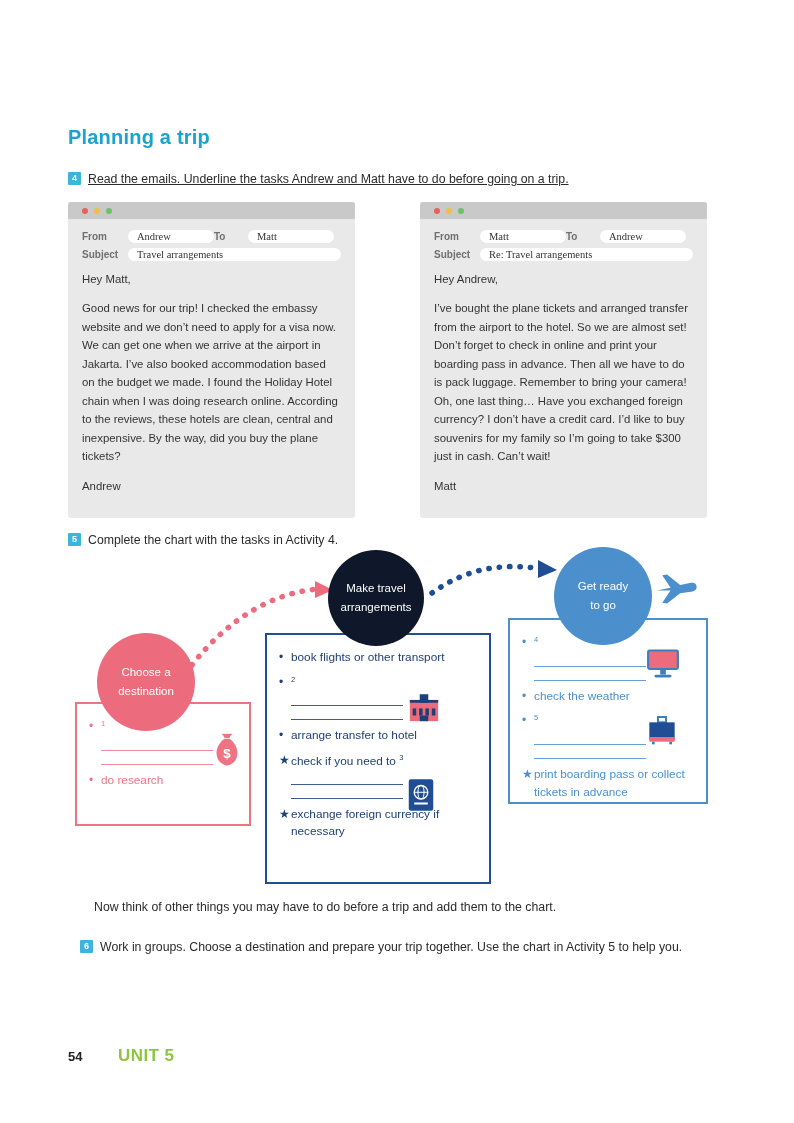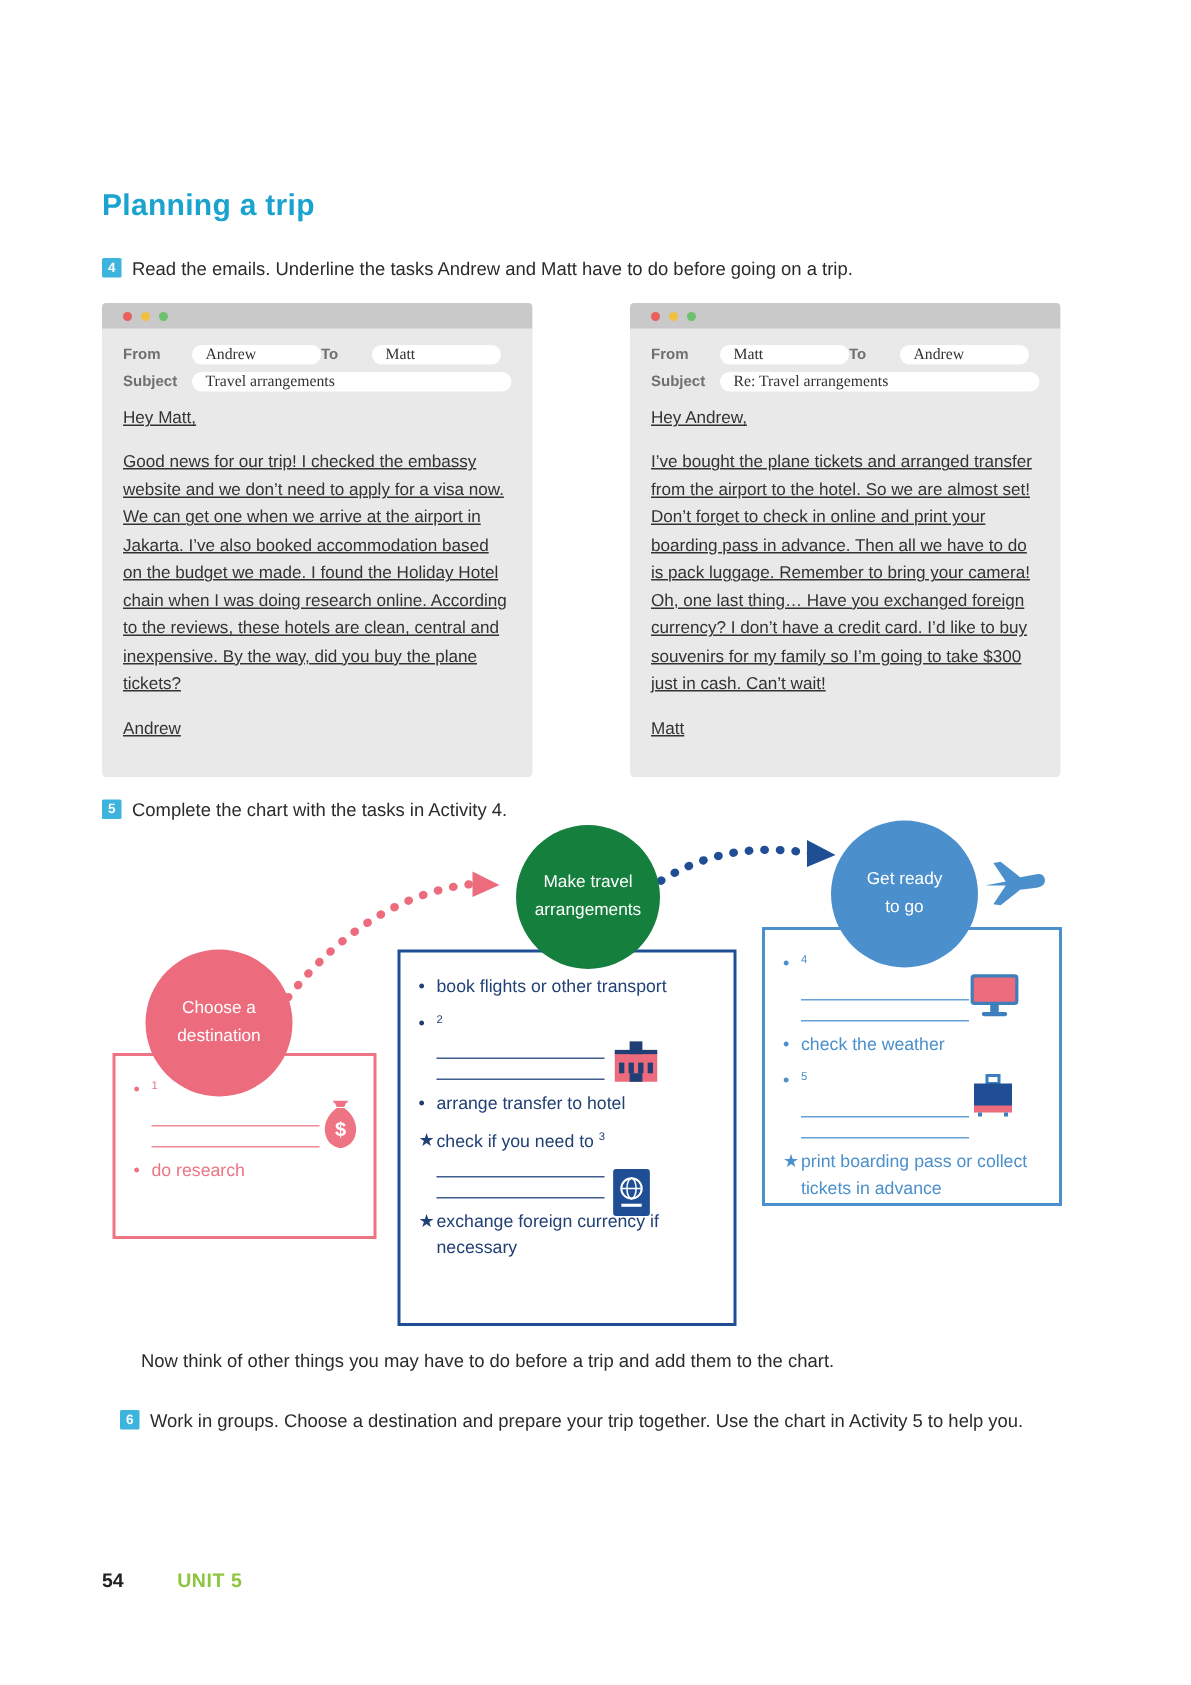--- a/index.html
+++ b/index.html
@@ -10,21 +10,21 @@
   .page-title{position:absolute;left:68px;top:126px;font-size:20px;font-weight:bold;
               color:#1aa3cf;letter-spacing:.2px;}
 
   .task-num{display:inline-block;width:13px;height:13px;line-height:13px;text-align:center;
             font-size:9px;font-weight:bold;color:#ffffff;background:#3cb4dd;border-radius:1px;
             vertical-align:2px;margin-right:7px;}
 
   .instr{position:absolute;font-size:12.3px;line-height:1.55;color:#2b2b2b;}
   .instr .txt{display:inline;}
 
-  #instr4{left:68px;top:170px;width:660px;}
+  #instr4{left:68px;top:170px;width:660px;text-decoration:underline;}
   #instr5{left:68px;top:531px;width:660px;}
   #instr6{left:68px;top:938px;width:650px;padding-left:12px;}
   #nowthink{position:absolute;left:94px;top:900px;width:650px;font-size:12.3px;color:#2b2b2b;}
 
   
   .mail{position:absolute;width:287px;background:#e9e9e9;border-radius:3px;overflow:hidden;}
   #mail-left{left:68px;top:202px;height:316px;}
   #mail-right{left:420px;top:202px;height:316px;}
   .mail-bar{height:17px;background:#c9c9c9;display:flex;align-items:center;padding-left:14px;gap:6px;}
   .dot{width:6px;height:6px;border-radius:50%;}
@@ -32,30 +32,30 @@
   .dot.y{background:#f0bf44;}
   .dot.g{background:#6ec06a;}
   .mail-body{padding:11px 14px 0 14px;}
   .mrow{display:flex;align-items:center;margin-bottom:5px;font-size:10.5px;}
   .mlabel{width:46px;color:#6f6f6f;font-weight:bold;font-size:10px;}
   .mfield{background:#ffffff;border-radius:7px;height:13px;line-height:13px;
           padding:0 9px;font-family:"Liberation Serif","DejaVu Serif",serif;font-size:10.5px;color:#333;}
   .mfield.name{width:68px;}
   .mfield.subject{flex:1;}
   .mlabel.to{width:34px;margin-left:0;}
-  .mtext{padding:4px 16px 0 14px;font-size:11.4px;line-height:1.62;color:#333333;text-decoration:underline;}
+  .mtext{padding:4px 16px 0 14px;font-size:11.4px;line-height:1.62;color:#333333;}
   .mtext p{margin:0 0 11px 0;}
 
   
   #chart{position:absolute;left:60px;top:545px;width:680px;height:350px;}
   .circle{position:absolute;border-radius:50%;display:flex;flex-direction:column;
           align-items:center;justify-content:center;color:#ffffff;font-size:11.5px;
           line-height:1.65;text-align:center;z-index:3;}
   #circle-pink{left:37px;top:88px;width:98px;height:98px;background:#ec6b7c;}
-  #circle-mid{left:284px;top:5px;width:96px;height:96px;background:#15803d;text-align:right;}
+  #circle-mid{left:268px;top:5px;width:96px;height:96px;background:#0f172a;text-align:right;}
   #circle-right{left:494px;top:2px;width:98px;height:98px;background:#4b8fcc;}
 
   .box{position:absolute;background:transparent;}
   #box-pink{left:15px;top:157px;width:172px;height:120px;border:2.5px solid #ee7484;z-index:1;}
   #box-mid{left:205px;top:88px;width:222px;height:247px;border:2.5px solid #1f4e94;z-index:1;}
   #box-right{left:448px;top:73px;width:196px;height:182px;border:2.5px solid #4b8fcc;z-index:1;}
 
   .items{padding:14px 12px 0 12px;font-size:11.8px;line-height:1.5;}
   .item{display:flex;margin-bottom:7px;}
   .bullet{width:12px;flex:0 0 12px;font-size:12px;line-height:1.35;}
@@ -67,21 +67,21 @@
   .sup{font-size:7.5px;vertical-align:super;}
   .rule{border-bottom:1px solid currentColor;height:11px;margin-top:2px;width:112px;opacity:.85;}
   .rule.w2{width:112px;}
 
   
   .ic{position:absolute;z-index:4;}
 
   
   #footer{position:absolute;left:68px;top:1046px;font-size:13px;font-weight:bold;}
   #pagenum{color:#222;}
-  #unitlabel{color:#8cc63f;margin-left:32px;font-size:13px;letter-spacing:.4px;}
+  #unitlabel{color:#8cc63f;margin-left:32px;font-size:17px;letter-spacing:.4px;}
 </style>
 </head>
 <body>
 
 <div class="page-title">Planning a trip</div>
 
 <div class="instr" id="instr4">
   <span class="task-num">4</span><span class="txt">Read the emails. Underline the tasks Andrew and Matt have to do before going on a trip.</span>
 </div>
 

